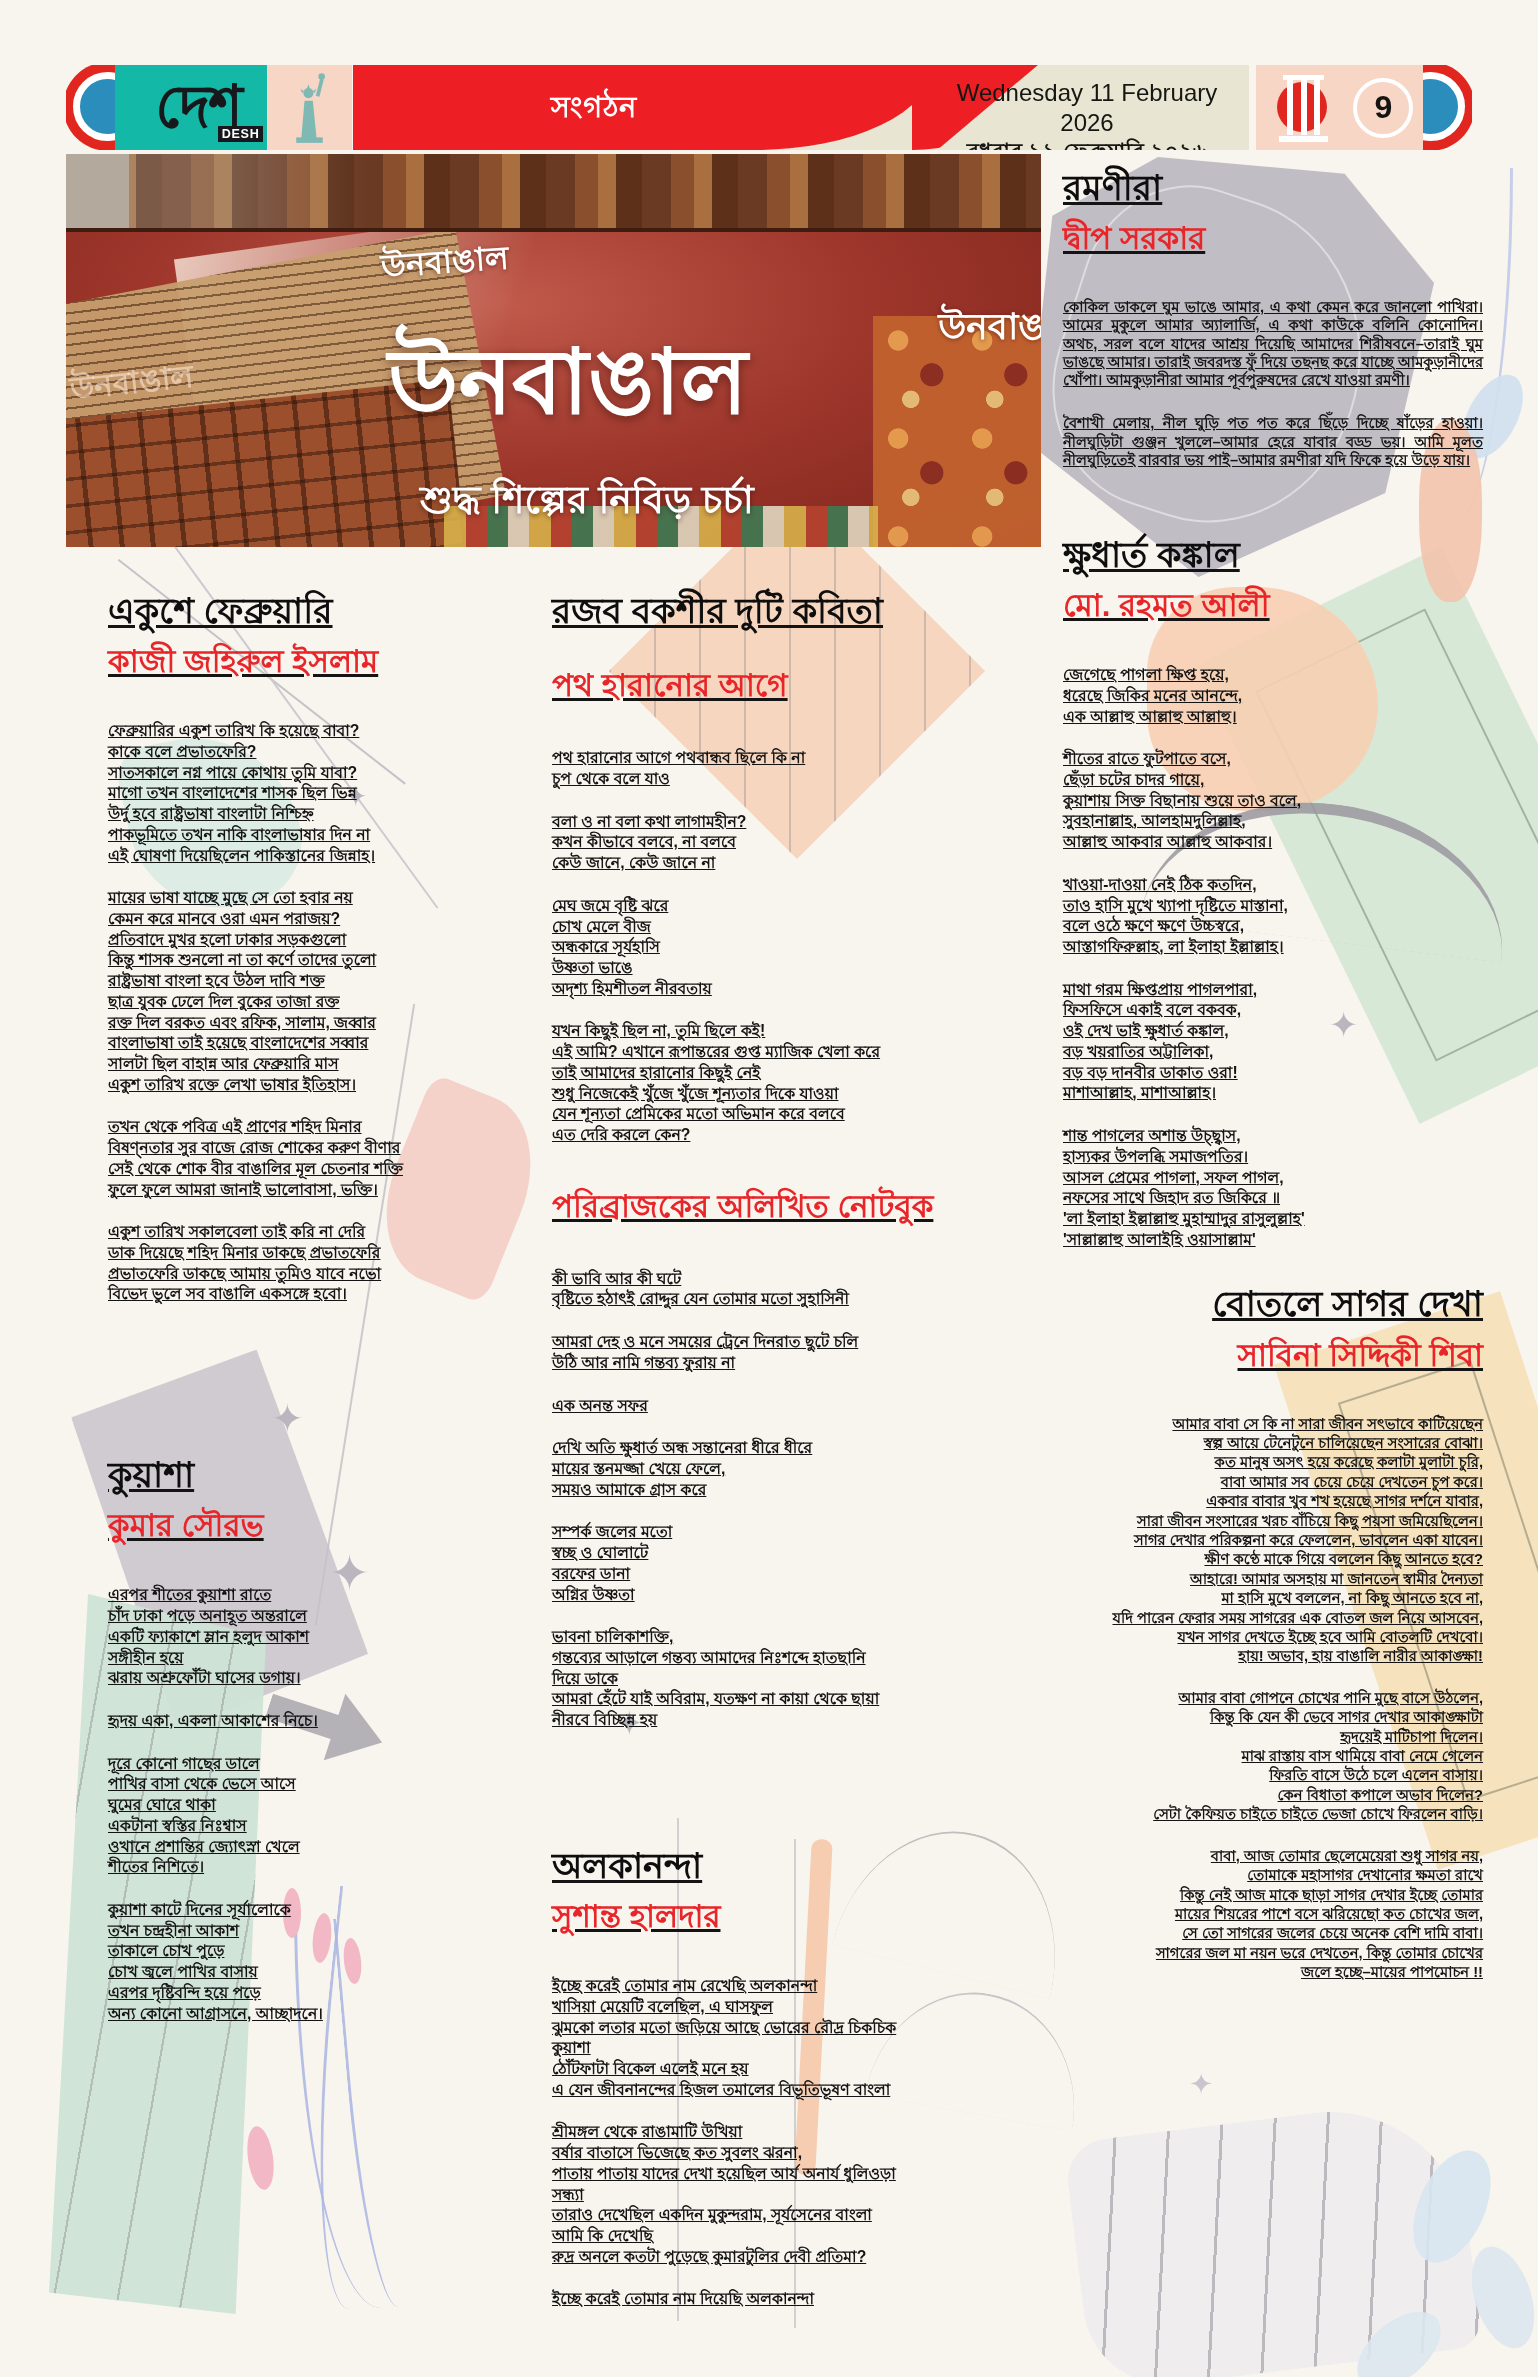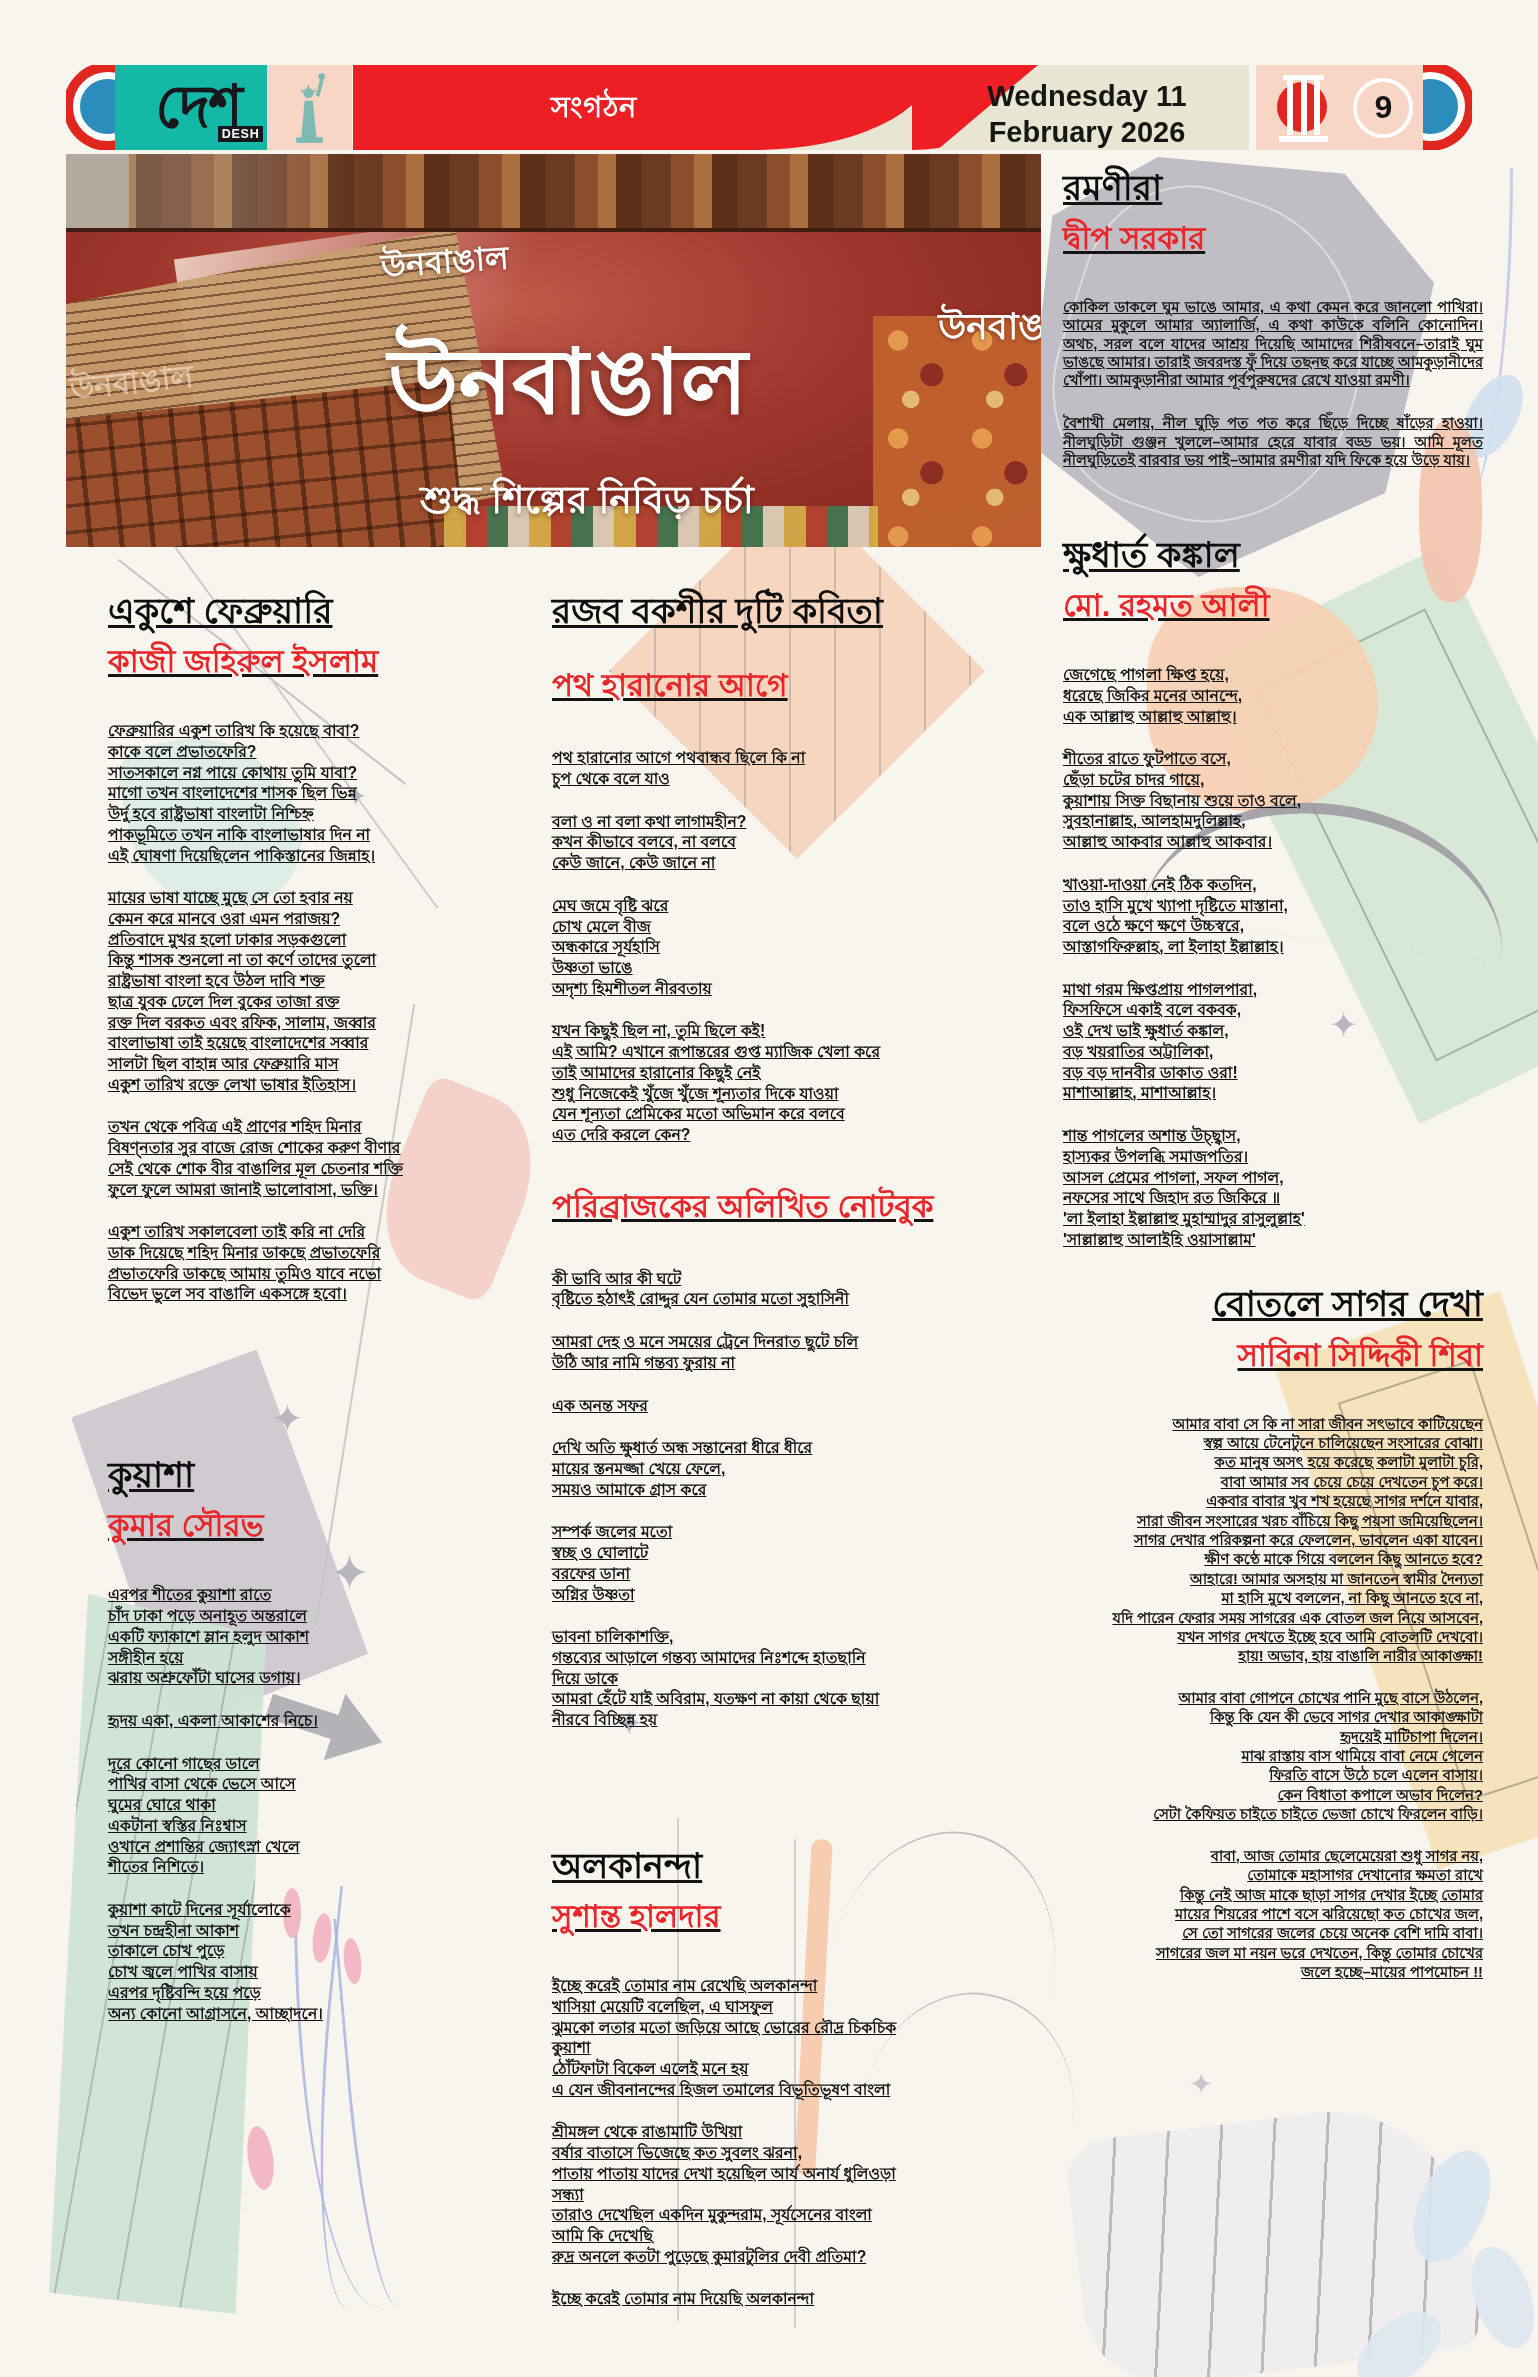--- a/index.html
+++ b/index.html
@@ -81,21 +81,21 @@
   .statue-box{position:absolute;left:201px;top:0;width:85px;height:85px;background:#f8d6c6;
      display:flex;align-items:center;justify-content:center;}
   .band{position:absolute;left:287px;top:0;width:896px;height:85px;background:#e9e5d3;overflow:hidden;}
   .band-red{position:absolute;left:0;top:0;width:580px;height:85px;background:#ed1f24;
      border-bottom-right-radius:182px 87px;box-shadow:56px 0 0 -28px rgba(237,31,36,0) ;}
   .band-red::after{content:'';position:absolute;right:-105px;top:0;width:126px;height:85px;background:#ed1f24;
      border-bottom-right-radius:126px 85px;clip-path:polygon(0 0,100% 0,20% 100%,0 100%);}
   .section-label{position:absolute;left:0;right:98px;top:50%;transform:translateY(-50%);
      text-align:center;color:#fff;font-size:29px;font-weight:bold;letter-spacing:0.7px;}
   .dates{position:absolute;left:601px;width:266px;top:12.6px;text-align:center;color:#161613;}
-  .date-en{font-size:29px;font-weight:bold;line-height:1.25;}
+  .date-en{font-size:24px;font-weight:normal;line-height:1.25;}
   .date-bn{font-size:22px;font-weight:bold;line-height:1.3;}
   .pink-box{position:absolute;left:1190px;top:0;width:173px;height:85px;background:#f8d6c6;
      display:flex;align-items:center;justify-content:center;gap:19.6px;}
   .monu{position:relative;width:62px;height:67px;}
   .monu-sun{position:absolute;left:5.6px;top:8.4px;width:50px;height:50px;border-radius:50%;background:#e0261f;}
   .monu-bar{position:absolute;background:#fff;}
   .monu-b1{left:15.4px;top:4.2px;width:6.3px;height:57px;}
   .monu-b2{left:29px;top:4.2px;width:6.3px;height:57px;}
   .monu-b3{left:42px;top:4.2px;width:6.3px;height:57px;}
   .monu-top{left:11.2px;top:1.4px;width:41px;height:4.9px;}

